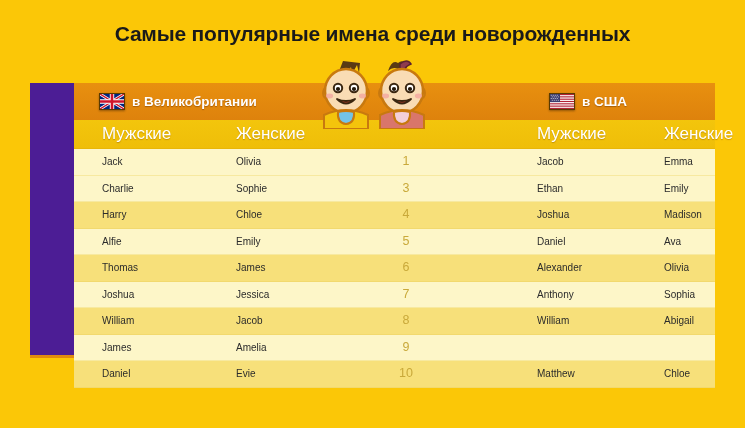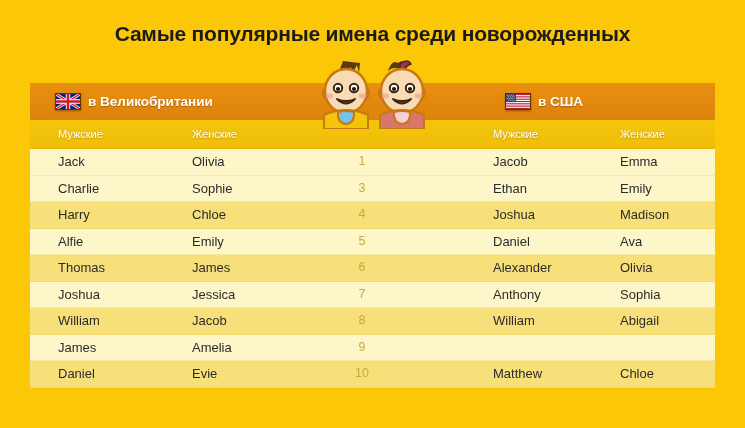--- a/index.html
+++ b/index.html
@@ -35,23 +35,24 @@
     white-space: nowrap;
   }
 
   
   .board {
     position: absolute;
     left: 30px;
     top: 83px;
     width: 685px;
     height: 275px;
-    background: #bef264;
+    background: #4c1d95;
     border-bottom: 3px solid #E08A10;
     box-sizing: border-box;
+    padding-left: 44px;
   }
 
   
   .band {
     position: relative;
     height: 37px;
     background: linear-gradient(to bottom, #E8900F 0%, #DE820C 100%);
     overflow: hidden;
   }
   .band-cell {
@@ -86,21 +87,21 @@
   .subhead {
     position: relative;
     height: 28px;
     background: linear-gradient(to bottom, #F3C50C 0%, #EFBE09 100%);
     border-bottom: 1px solid #E9B608;
   }
   .subhead span {
     position: absolute;
     top: 0;
     line-height: 28px;
-    font-size: 11px;
+    font-size: 17px;
     color: #FFFFFF;
     text-shadow: 0 1px 1px rgba(150,100,0,0.5);
     white-space: nowrap;
   }
 
   
   .c-uk-m  { left: 28px; }
   .c-uk-f  { left: 162px; }
   .c-rank  { left: 307px; width: 50px; text-align: center; }
   .c-us-m  { left: 463px; }
@@ -113,21 +114,21 @@
     height: 26.5px;
     border-bottom: 1px solid #F7E9A0;
     box-sizing: border-box;
   }
   .row.odd  { background: #FDF6C8; }
   .row.even { background: #F7E07A; border-bottom-color: #F2D96E; }
   .row .cell {
     position: absolute;
     top: 0;
     line-height: 25px;
-    font-size: 13px;
+    font-size: 10px;
     color: #2b2b2b;
     white-space: nowrap;
   }
   .row .cell.rank {
     color: #C9A93A;
     font-size: 12.5px;
   }
 </style>
 </head>
 <body>

